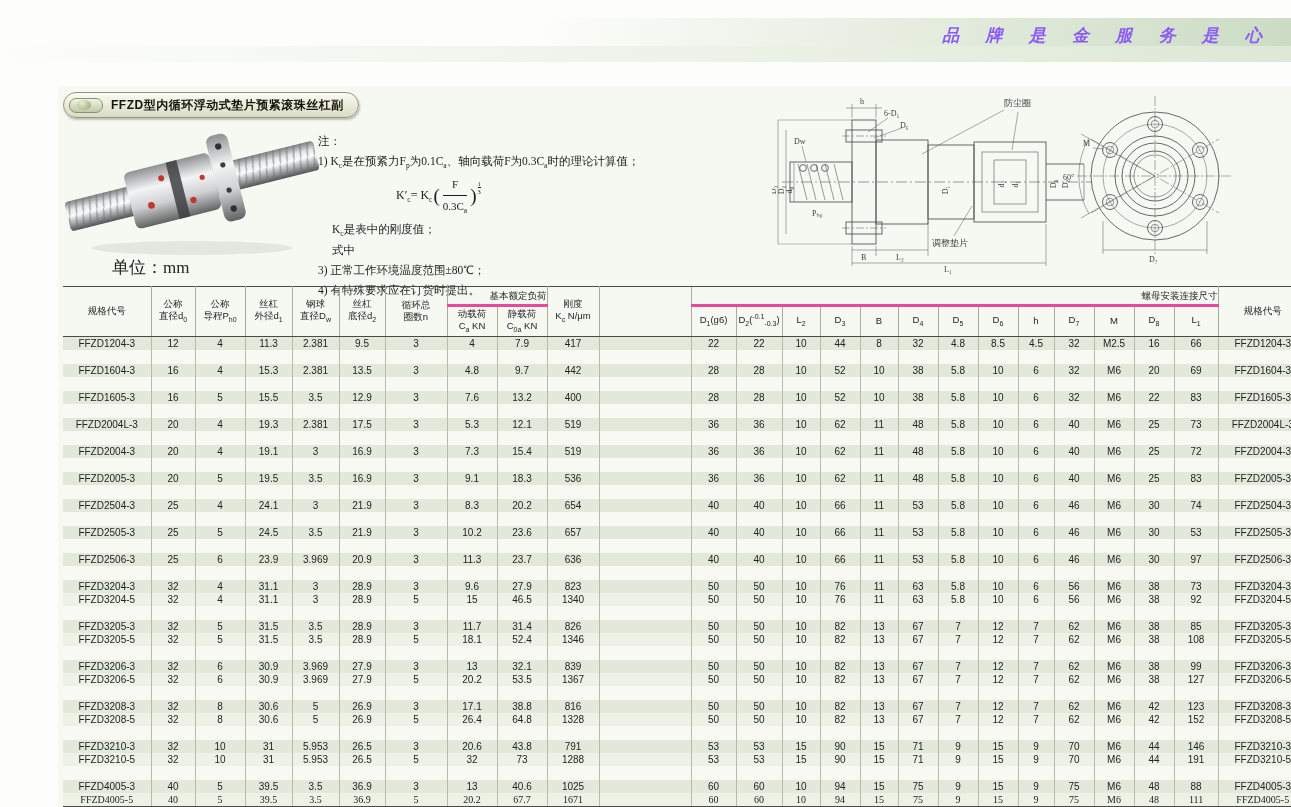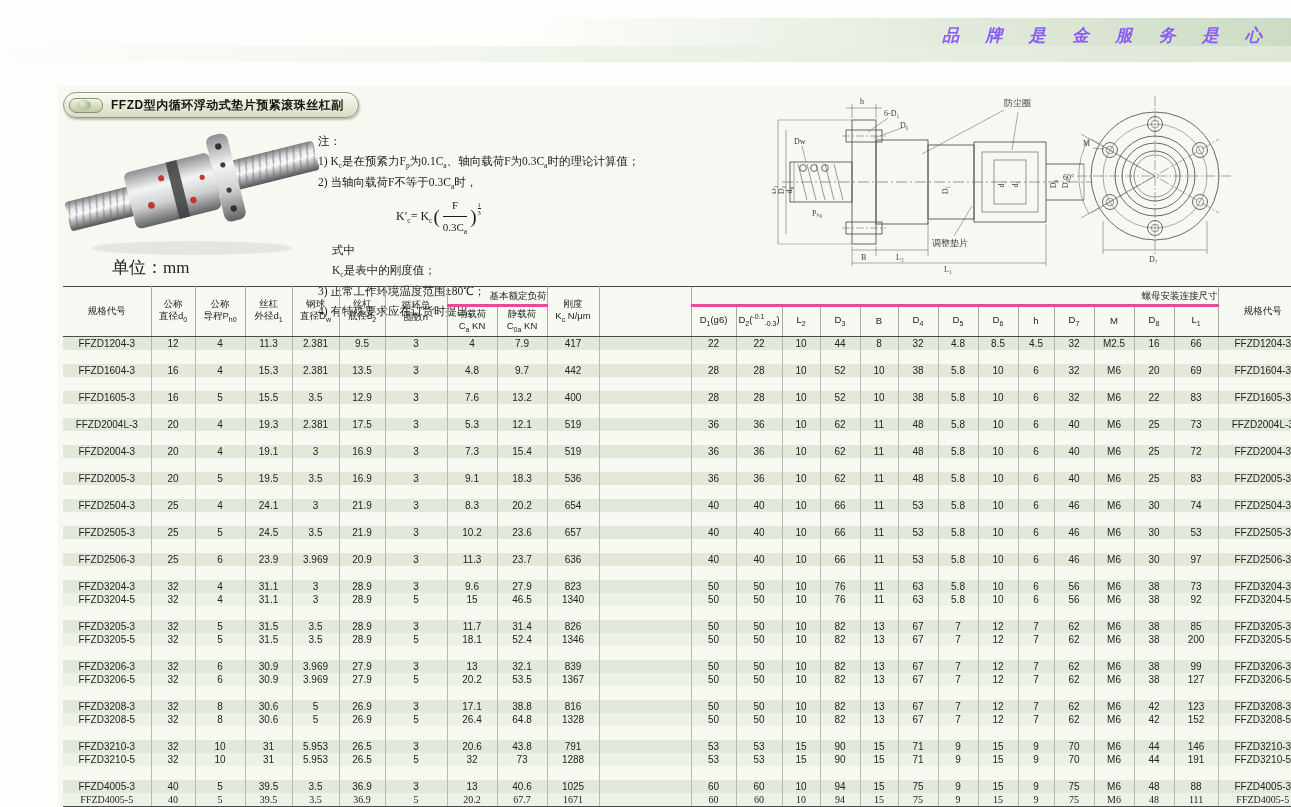--- a/index.html
+++ b/index.html
@@ -113,36 +113,35 @@
     <circle cx="-28" cy="-15" r="3" fill="#c2372f"></circle>
     <circle cx="-2" cy="14" r="3.2" fill="#c2372f"></circle>
     <circle cx="12" cy="-6" r="2.6" fill="#c2372f"></circle>
   </g>
 </svg>
 <div class="unit">单位：mm</div>
 
 <div class="notes">
   <div>注：</div>
   <div>1) K<sub>c</sub>是在预紧力F<sub>p</sub>为0.1C<sub>a</sub>、轴向载荷F为0.3C<sub>a</sub>时的理论计算值；</div>
-  <div>2) 当轴向载荷F不等于0.3C<sub>a</sub>时，</div>
   <div class="formula">
     <span>K′<sub>c</sub>= K<sub>c</sub></span>
     <span class="paren">(</span>
     <span class="frac">
       <span class="num">F</span>
       <span class="den">0.3C<sub>a</sub></span>
     </span>
     <span class="paren">)</span>
     <span class="sfrac">
       <span>1</span>
       <span>3</span>
     </span>
   </div>
+  <div style="margin-left:14px">K<sub>c</sub>是表中的刚度值；</div>
   <div style="margin-left:14px">式中</div>
-  <div style="margin-left:14px">K<sub>c</sub>是表中的刚度值；</div>
   <div>3) 正常工作环境温度范围±80℃；</div>
   <div>4) 有特殊要求应在订货时提出。</div>
 </div>
 
 <svg class="drawing" width="519" height="184" viewBox="0 0 519 184">
   <g stroke="#55585a" stroke-width=".9" fill="none">
 
     <line x1="10" y1="92" x2="320" y2="92" stroke-dasharray="11 3 2 3" stroke-width=".6"></line>
 
     <rect x="18" y="72" width="62" height="40"></rect>
@@ -937,21 +936,21 @@
         <td>10</td>
         <td>82</td>
         <td>13</td>
         <td>67</td>
         <td>7</td>
         <td>12</td>
         <td>7</td>
         <td>62</td>
         <td>M6</td>
         <td>38</td>
-        <td>200</td>
+        <td>108</td>
         <td>FFZD3205-5</td>
       </tr>
       <tr class="spacer">
         <td></td>
         <td></td>
         <td></td>
         <td></td>
         <td></td>
         <td></td>
         <td></td>

